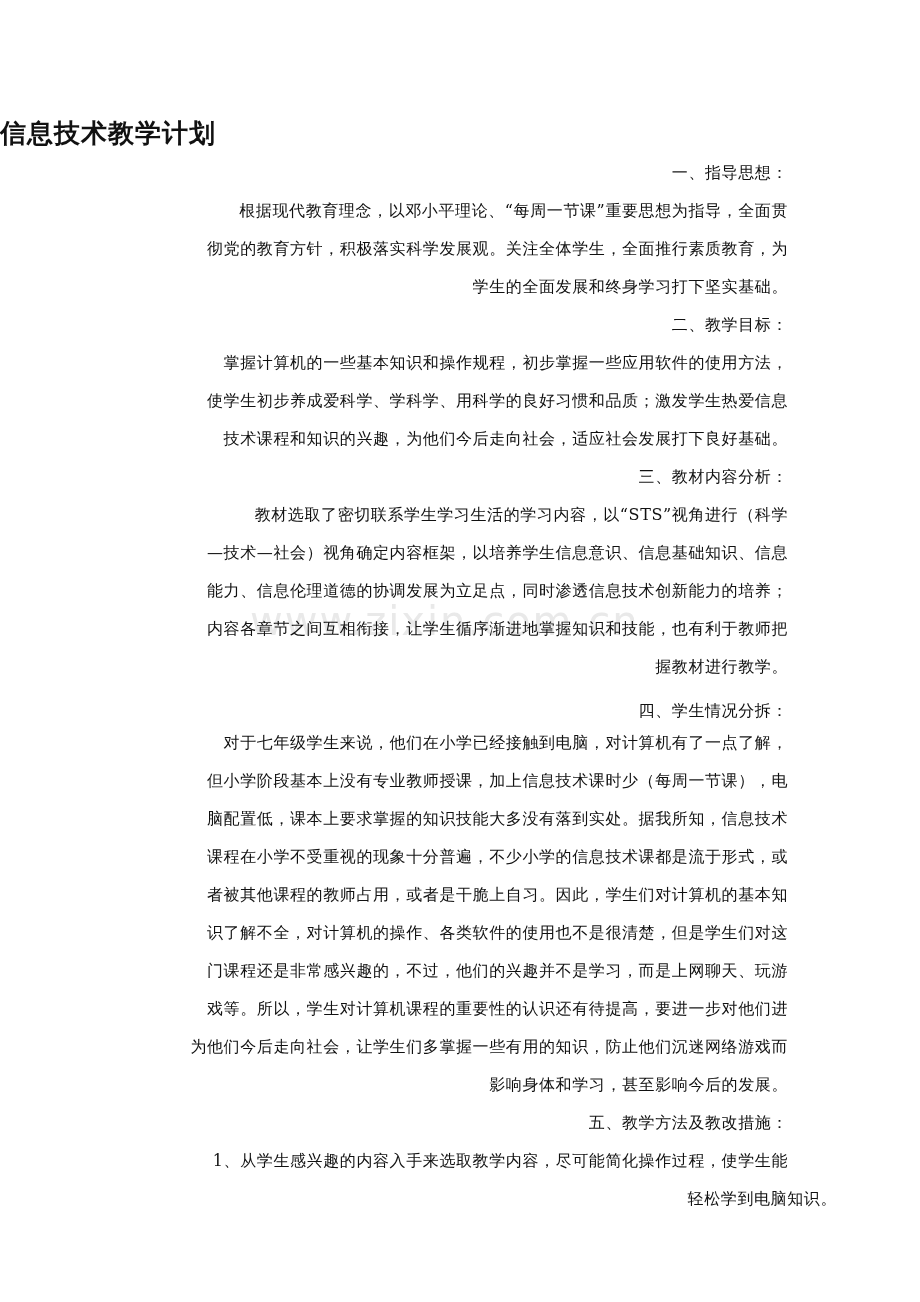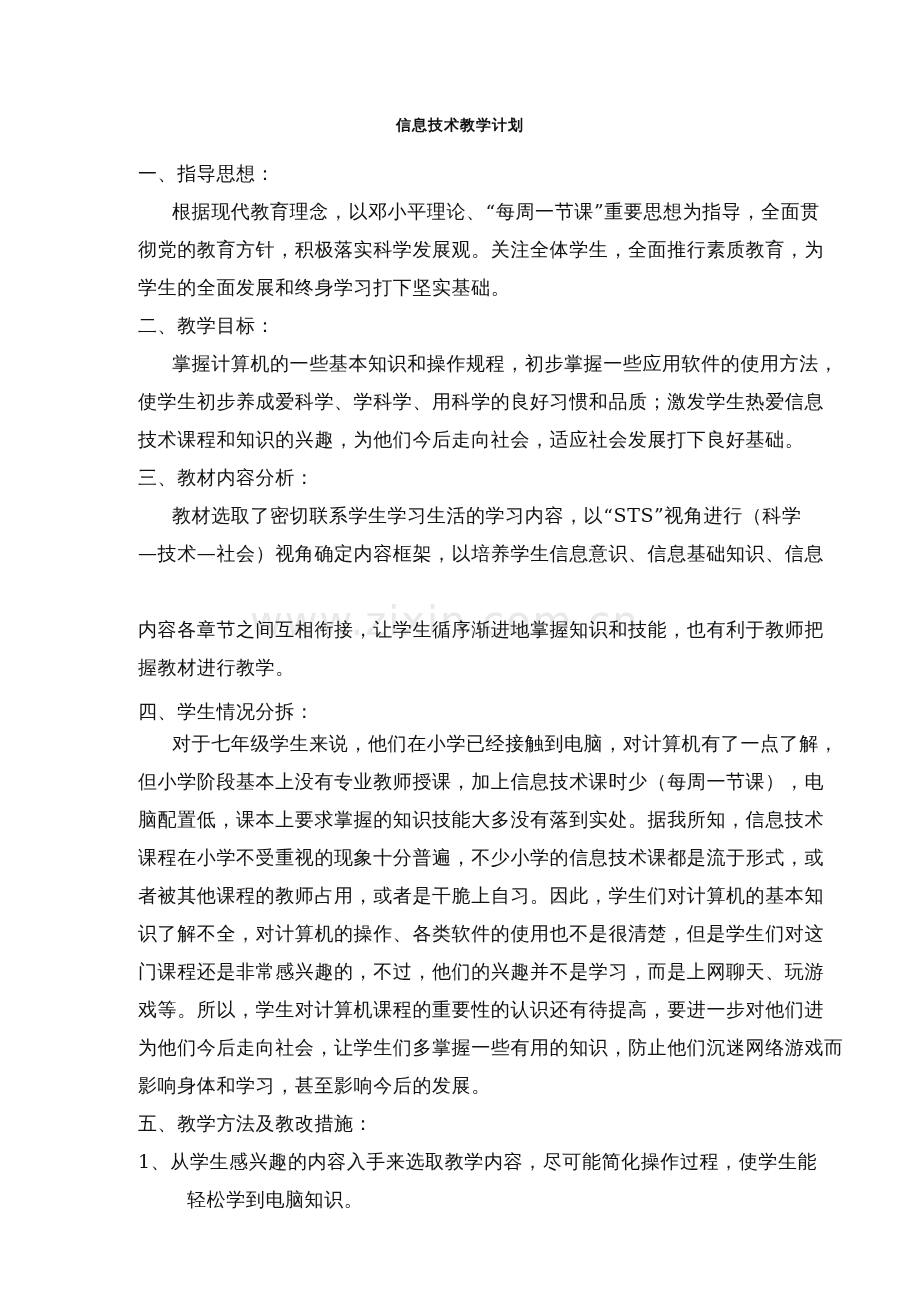--- a/index.html
+++ b/index.html
@@ -1,23 +1,23 @@
 <!DOCTYPE html>
 <html><head>
 <meta charset="utf-8">
 <style>
   html, body { margin: 0; padding: 0; background: #ffffff; }
   body { width: 920px; height: 1302px; position: relative; overflow: hidden;
          font-family: "DejaVu Serif", "Liberation Serif", serif; color: #111; }
   .page { position: absolute; left: 0; top: 0; width: 920px; height: 1302px; }
-  .title { position: absolute; left: 0; width: 920px; top: 116px; text-align: center;
+  .title { position: absolute; left: 0; width: 920px; top: 116px; text-align: left;
            font-family: "DejaVu Sans", "Liberation Sans", sans-serif; font-weight: bold;
-           font-size: 15px; letter-spacing: 1px; }
-  .line { position: absolute; left: 138px; width: 650px; font-size: 19px; line-height: 20px;
-          white-space: nowrap; letter-spacing: 0.6px; }
+           font-size: 26px; letter-spacing: 1px; }
+  .line { position: absolute; left: 138px; width: 650px; font-size: 16px; line-height: 20px;
+          white-space: nowrap; letter-spacing: 0.6px; text-align: right; }
   .indent { left: 172px; width: 616px; }
   .hang { left: 168px; margin-left: 19px; }
   .watermark { position: absolute; left: 250px; top: 598px; font-family: "DejaVu Sans", "Liberation Sans", sans-serif;
                font-size: 40px; color: #e9e9e9; letter-spacing: 2px; z-index: 0; white-space: nowrap; }
   .line, .title { z-index: 1; }
 </style>
 </head>
 <body>
 
 <div class="page">
@@ -30,20 +30,21 @@
   <div class="line" style="top:277px">学生的全面发展和终身学习打下坚实基础。</div>
 
   <div class="line" style="top:315px">二、教学目标：</div>
   <div class="line indent" style="top:353px">掌握计算机的一些基本知识和操作规程，初步掌握一些应用软件的使用方法，</div>
   <div class="line" style="top:391px">使学生初步养成爱科学、学科学、用科学的良好习惯和品质；激发学生热爱信息</div>
   <div class="line" style="top:429px">技术课程和知识的兴趣，为他们今后走向社会，适应社会发展打下良好基础。</div>
 
   <div class="line" style="top:467px">三、教材内容分析：</div>
   <div class="line indent" style="top:505px">教材选取了密切联系学生学习生活的学习内容，以“STS”视角进行（科学</div>
   <div class="line" style="top:543px">—技术—社会）视角确定内容框架，以培养学生信息意识、信息基础知识、信息</div>
+  <div class="line" style="top:581px">能力、信息伦理道德的协调发展为立足点，同时渗透信息技术创新能力的培养；</div>
   <div class="line" style="top:619px">内容各章节之间互相衔接，让学生循序渐进地掌握知识和技能，也有利于教师把</div>
   <div class="line" style="top:657px">握教材进行教学。</div>
 
   <div class="line" style="top:701px">四、学生情况分拆：</div>
   <div class="line indent" style="top:733px">对于七年级学生来说，他们在小学已经接触到电脑，对计算机有了一点了解，</div>
   <div class="line" style="top:771px">但小学阶段基本上没有专业教师授课，加上信息技术课时少（每周一节课），电</div>
   <div class="line" style="top:809px">脑配置低，课本上要求掌握的知识技能大多没有落到实处。据我所知，信息技术</div>
   <div class="line" style="top:847px">课程在小学不受重视的现象十分普遍，不少小学的信息技术课都是流于形式，或</div>
   <div class="line" style="top:885px">者被其他课程的教师占用，或者是干脆上自习。因此，学生们对计算机的基本知</div>
   <div class="line" style="top:923px">识了解不全，对计算机的操作、各类软件的使用也不是很清楚，但是学生们对这</div>

